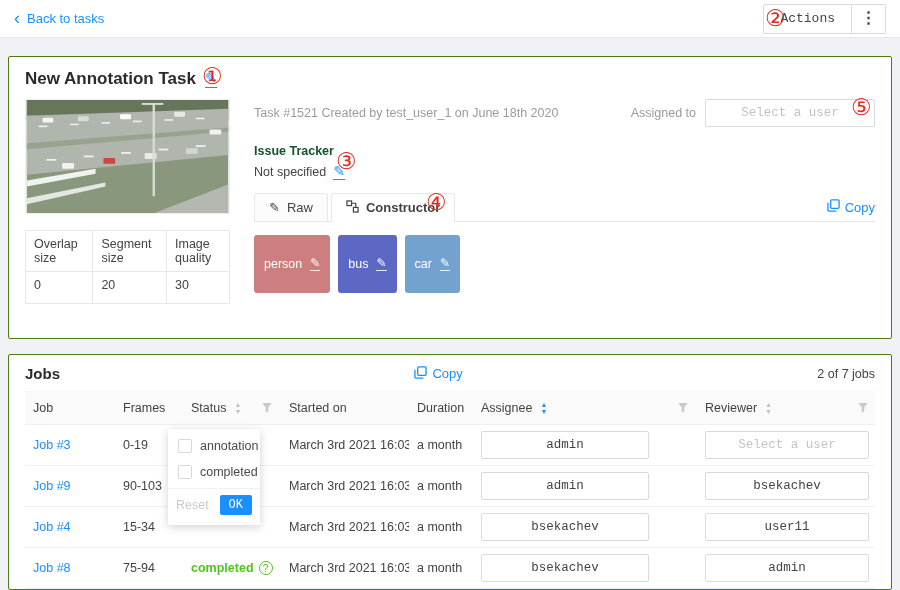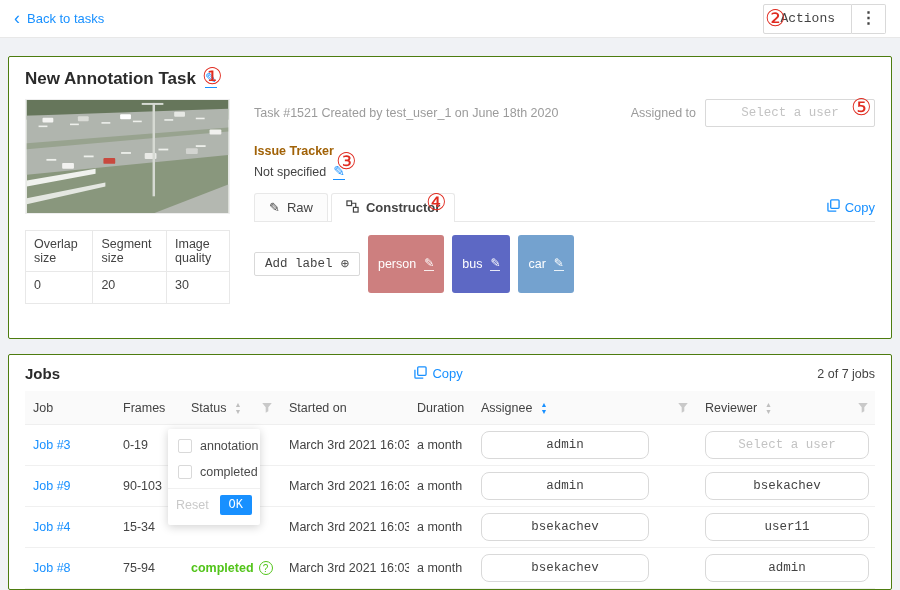--- a/index.html
+++ b/index.html
@@ -47,21 +47,21 @@
 
   .task-right { flex:1; min-width:0; }
   .meta-row { display:flex; align-items:flex-start; }
   .meta-text { color:#9b9b9b; font-size:12.5px; flex:1; padding-top:7px; }
   .assigned { display:flex; align-items:center; gap:9px; }
   .assigned-label { color:#9b9b9b; font-size:12.5px; }
   .select-input { height:28px; border:1px solid #d9d9d9; border-radius:2px; padding:0 9px;
     font-size:12.5px; width:170px; color:#434343; outline:none; }
   input::placeholder { color:#c3c3c3; }
 
-  .issue-label { margin-top:17px; font-weight:bold; color:#a16207; font-size:12.5px; }
+  .issue-label { margin-top:17px; font-weight:bold; color:#14532d; font-size:12.5px; }
   .issue-value { margin-top:5px; font-size:12.5px; display:flex; gap:7px; align-items:center; }
 
   .tabs-bar { margin-top:13px; display:flex; align-items:center; border-bottom:1px solid #e8e8e8; }
   .tab { display:flex; align-items:center; gap:7px; padding:6px 14px; border:1px solid #e8e8e8;
     border-bottom:none; background:#fcfcfc; cursor:pointer; border-radius:3px 3px 0 0; margin-right:3px; }
   .tab.active { background:#fff; font-weight:bold; margin-bottom:-1px; padding-bottom:7px; }
   .tab .tab-ic { font-size:13px; line-height:1; }
   .copy-link { margin-left:auto; color:#1890ff; display:flex; gap:5px; align-items:center; cursor:pointer; }
 
   .labels-panel { padding-top:13px; display:flex; align-items:center; gap:8px; }
@@ -82,21 +82,21 @@
   .jrow.body { height:41px; border-bottom:1px solid #f0f0f0; }
   .jcell { padding:0 8px; display:flex; align-items:center; gap:4px; font-size:12.5px; overflow:hidden; white-space:nowrap; }
   .job-link { color:#1890ff; cursor:pointer; }
   .sorter { display:inline-flex; flex-direction:column; margin-left:4px; cursor:pointer; }
   .sorter span { font-size:7px; line-height:1; height:7px; color:#bfbfbf; }
   .sorter.active span { color:#1890ff; }
   .funnel { margin-left:auto; cursor:pointer; display:flex; align-items:center; }
   .status-completed { font-weight:bold; display:flex; align-items:center; gap:5px; }
   .qmark { width:14px; height:14px; border:1px solid currentColor; border-radius:50%;
     font-size:10px; font-weight:normal; display:inline-flex; align-items:center; justify-content:center; cursor:pointer; }
-  .cell-input { width:168px; height:28px; border:1px solid #d9d9d9; border-radius:8px;
+  .cell-input { width:168px; height:28px; border:1px solid #d9d9d9; border-radius:2px;
     padding:0 9px; font-size:12.5px; color:#434343; outline:none; }
   .reviewer-input { width:164px; }
 
   
   .filter-dropdown { position:absolute; left:168px; top:429px; width:92px; background:#fff;
     border-radius:2px; box-shadow:0 2px 10px rgba(0,0,0,.18); z-index:40; padding:4px 0; }
   .fd-item { display:flex; align-items:center; gap:8px; padding:6px 10px; cursor:pointer; color:#4a4a4a; font-size:12.5px; }
   .checkbox { width:14px; height:14px; border:1px solid #d9d9d9; border-radius:2px; background:#fff; flex:none; cursor:pointer; }
   .fd-footer { display:flex; align-items:center; justify-content:space-between;
     border-top:1px solid #f0f0f0; padding:6px 8px; margin-top:3px; }
@@ -219,24 +219,20 @@
             <svg width="13" height="13" viewBox="0 0 14 14">
               <rect x="4" y="1" width="9" height="9" rx="1" fill="none" stroke="#1890ff" stroke-width="1.4"></rect>
               <path d="M10 13H2a1 1 0 0 1-1-1V4" fill="none" stroke="#1890ff" stroke-width="1.4"></path>
             </svg>
           </span>
           <span>Copy</span>
         </a>
       </div>
 
       <div class="labels-panel">
-        <button class="add-label-btn">
-          <span>Add label</span>
-          <span class="plus-ic">⊕</span>
-        </button>
         <span class="label-tag" style="background-color: rgb(205, 127, 127);">
           <span>person</span>
           <span class="tag-edit">✎</span>
         </span>
         <span class="label-tag" style="background-color: rgb(93, 104, 196);">
           <span>bus</span>
           <span class="tag-edit">✎</span>
         </span>
         <span class="label-tag" style="background-color: rgb(116, 162, 207);">
           <span>car</span>

